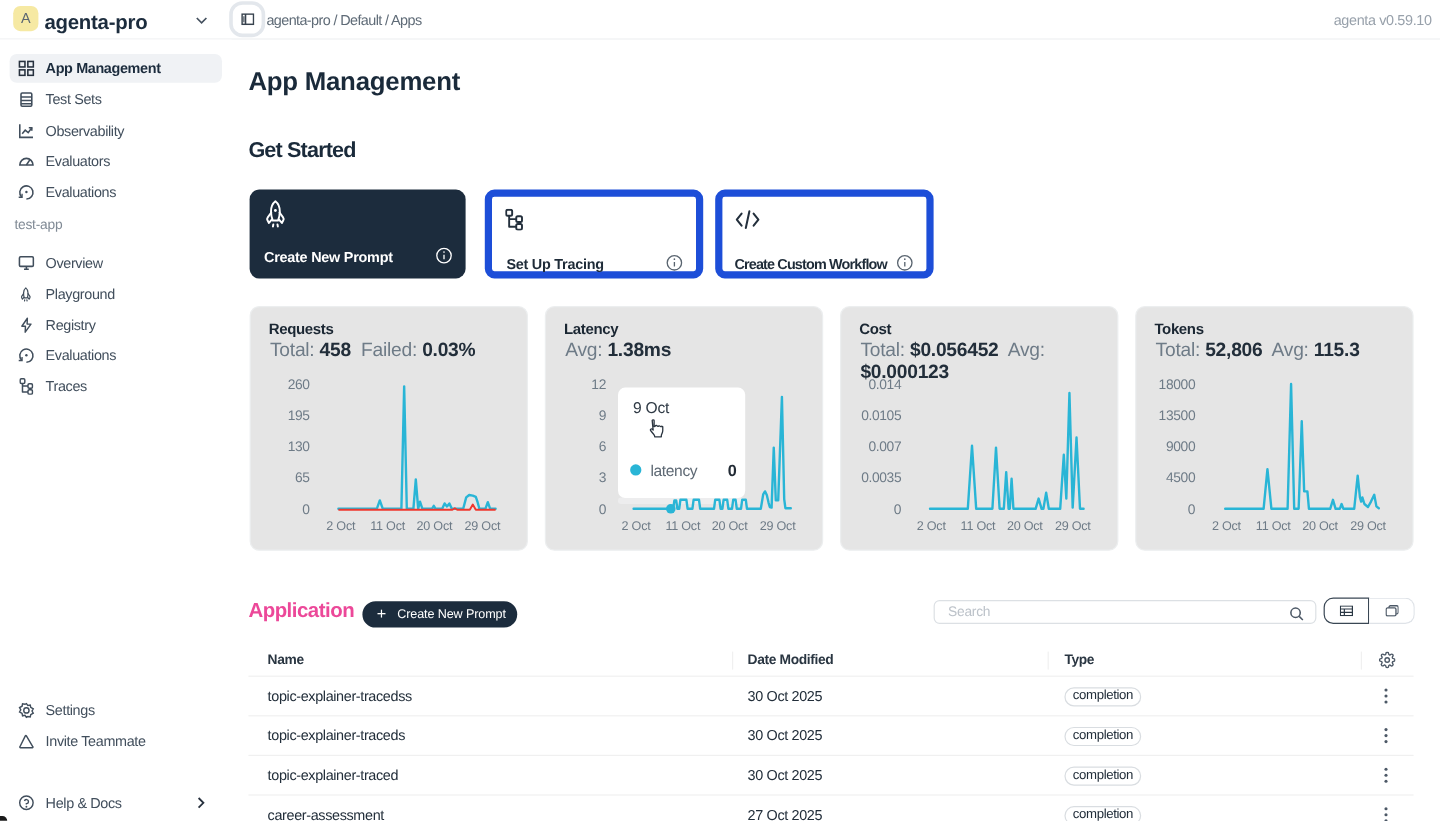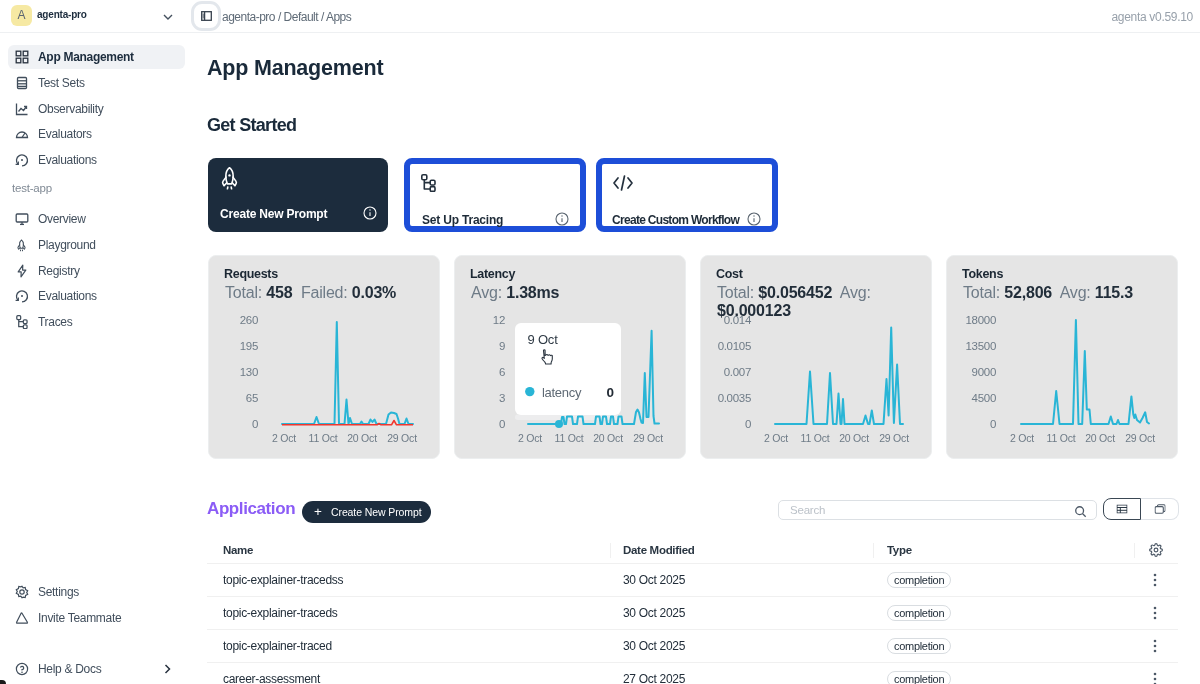--- a/index.html
+++ b/index.html
@@ -3,39 +3,39 @@
 <meta charset="utf-8">
 <style>
   * { margin:0; padding:0; box-sizing:border-box; }
   html,body { width:1200px; height:684px; overflow:hidden; background:#fff;
     font-family:"Liberation Sans", sans-serif; }
   
   #topbar { position:absolute; left:0; top:0; width:1200px; height:33px; background:#fff;
     border-bottom:1px solid #eef0f2; }
   #avatar { position:absolute; left:11px; top:5px; width:21px; height:21px; background:#f6e9a3;
     border-radius:6px; color:#5b6672; font-size:12px; line-height:21px; text-align:center; }
-  #orgname { position:absolute; left:37px; top:9px; font-size:10px; font-weight:700; letter-spacing:-0.2px; color:#1c2c3d; }
+  #orgname { position:absolute; left:37px; top:9px; font-size:17px; font-weight:700; letter-spacing:-0.2px; color:#1c2c3d; }
   #chev { position:absolute; left:162px; top:11px; }
   #toggle { position:absolute; left:191px; top:1px; width:30px; height:30px; border:3.5px solid #e3e7ec;
     border-radius:11px; background:#fff; }
   #toggle svg { position:absolute; left:6.5px; top:7px; }
   #crumb { position:absolute; left:222px; top:9.5px; font-size:12px; letter-spacing:-0.5px; color:#5f6b77; }
   #version { position:absolute; right:7px; top:9.5px; font-size:12px; letter-spacing:-0.3px; color:#98a1ab; }
   
   #sidebar { position:absolute; left:0; top:33px; width:193px; height:651px; background:#fff; }
   .sitem { position:absolute; left:8px; width:177px; height:24px; border-radius:6px;
     font-size:12px; letter-spacing:-0.3px; color:#414e5c; }
   .sitem .ic { position:absolute; left:7px; top:5px; width:14px; height:14px; }
   .sitem .lb { position:absolute; left:30px; top:5px; }
   .sitem.active { background:#f0f2f5; color:#1c2c3d; font-weight:700; }
   .slabel { position:absolute; left:12px; font-size:11.5px; letter-spacing:-0.2px; color:#808a95; }
   
   #h1 { position:absolute; left:207px; top:55.5px; font-size:21.5px; font-weight:700; letter-spacing:-0.2px; color:#1a2a3a; }
   #h2 { position:absolute; left:207px; top:114.5px; font-size:18px; font-weight:700; letter-spacing:-0.7px; color:#1a2a3a; }
-  #h3 { position:absolute; left:207px; top:499px; font-size:17px; font-weight:700; letter-spacing:-0.4px; color:#8b5cf6; }
+  #h3 { position:absolute; left:207px; top:499px; font-size:17px; font-weight:700; letter-spacing:-0.4px; color:#ec4899; }
   
   .gcard { position:absolute; top:158px; width:180px; height:74px; border-radius:8px; }
   .gcard.dark { background:#1c2c3d; color:#fff; }
   .gcard.light { background:#fff; border:6px solid #1d4ed8; color:#1e2b38; }
   .gcard .gicon { position:absolute; left:13px; top:9px; }
   .gcard .glabel { position:absolute; left:12px; top:49px; font-size:12px; font-weight:700; letter-spacing:-0.2px; white-space:nowrap; }
   .gcard .ginfo { position:absolute; right:11px; top:48px; }
   
   .mcard { position:absolute; top:255px; width:232px; height:204px; background:#e5e5e5;
     border:1px solid #eceeef; border-radius:8px; }

